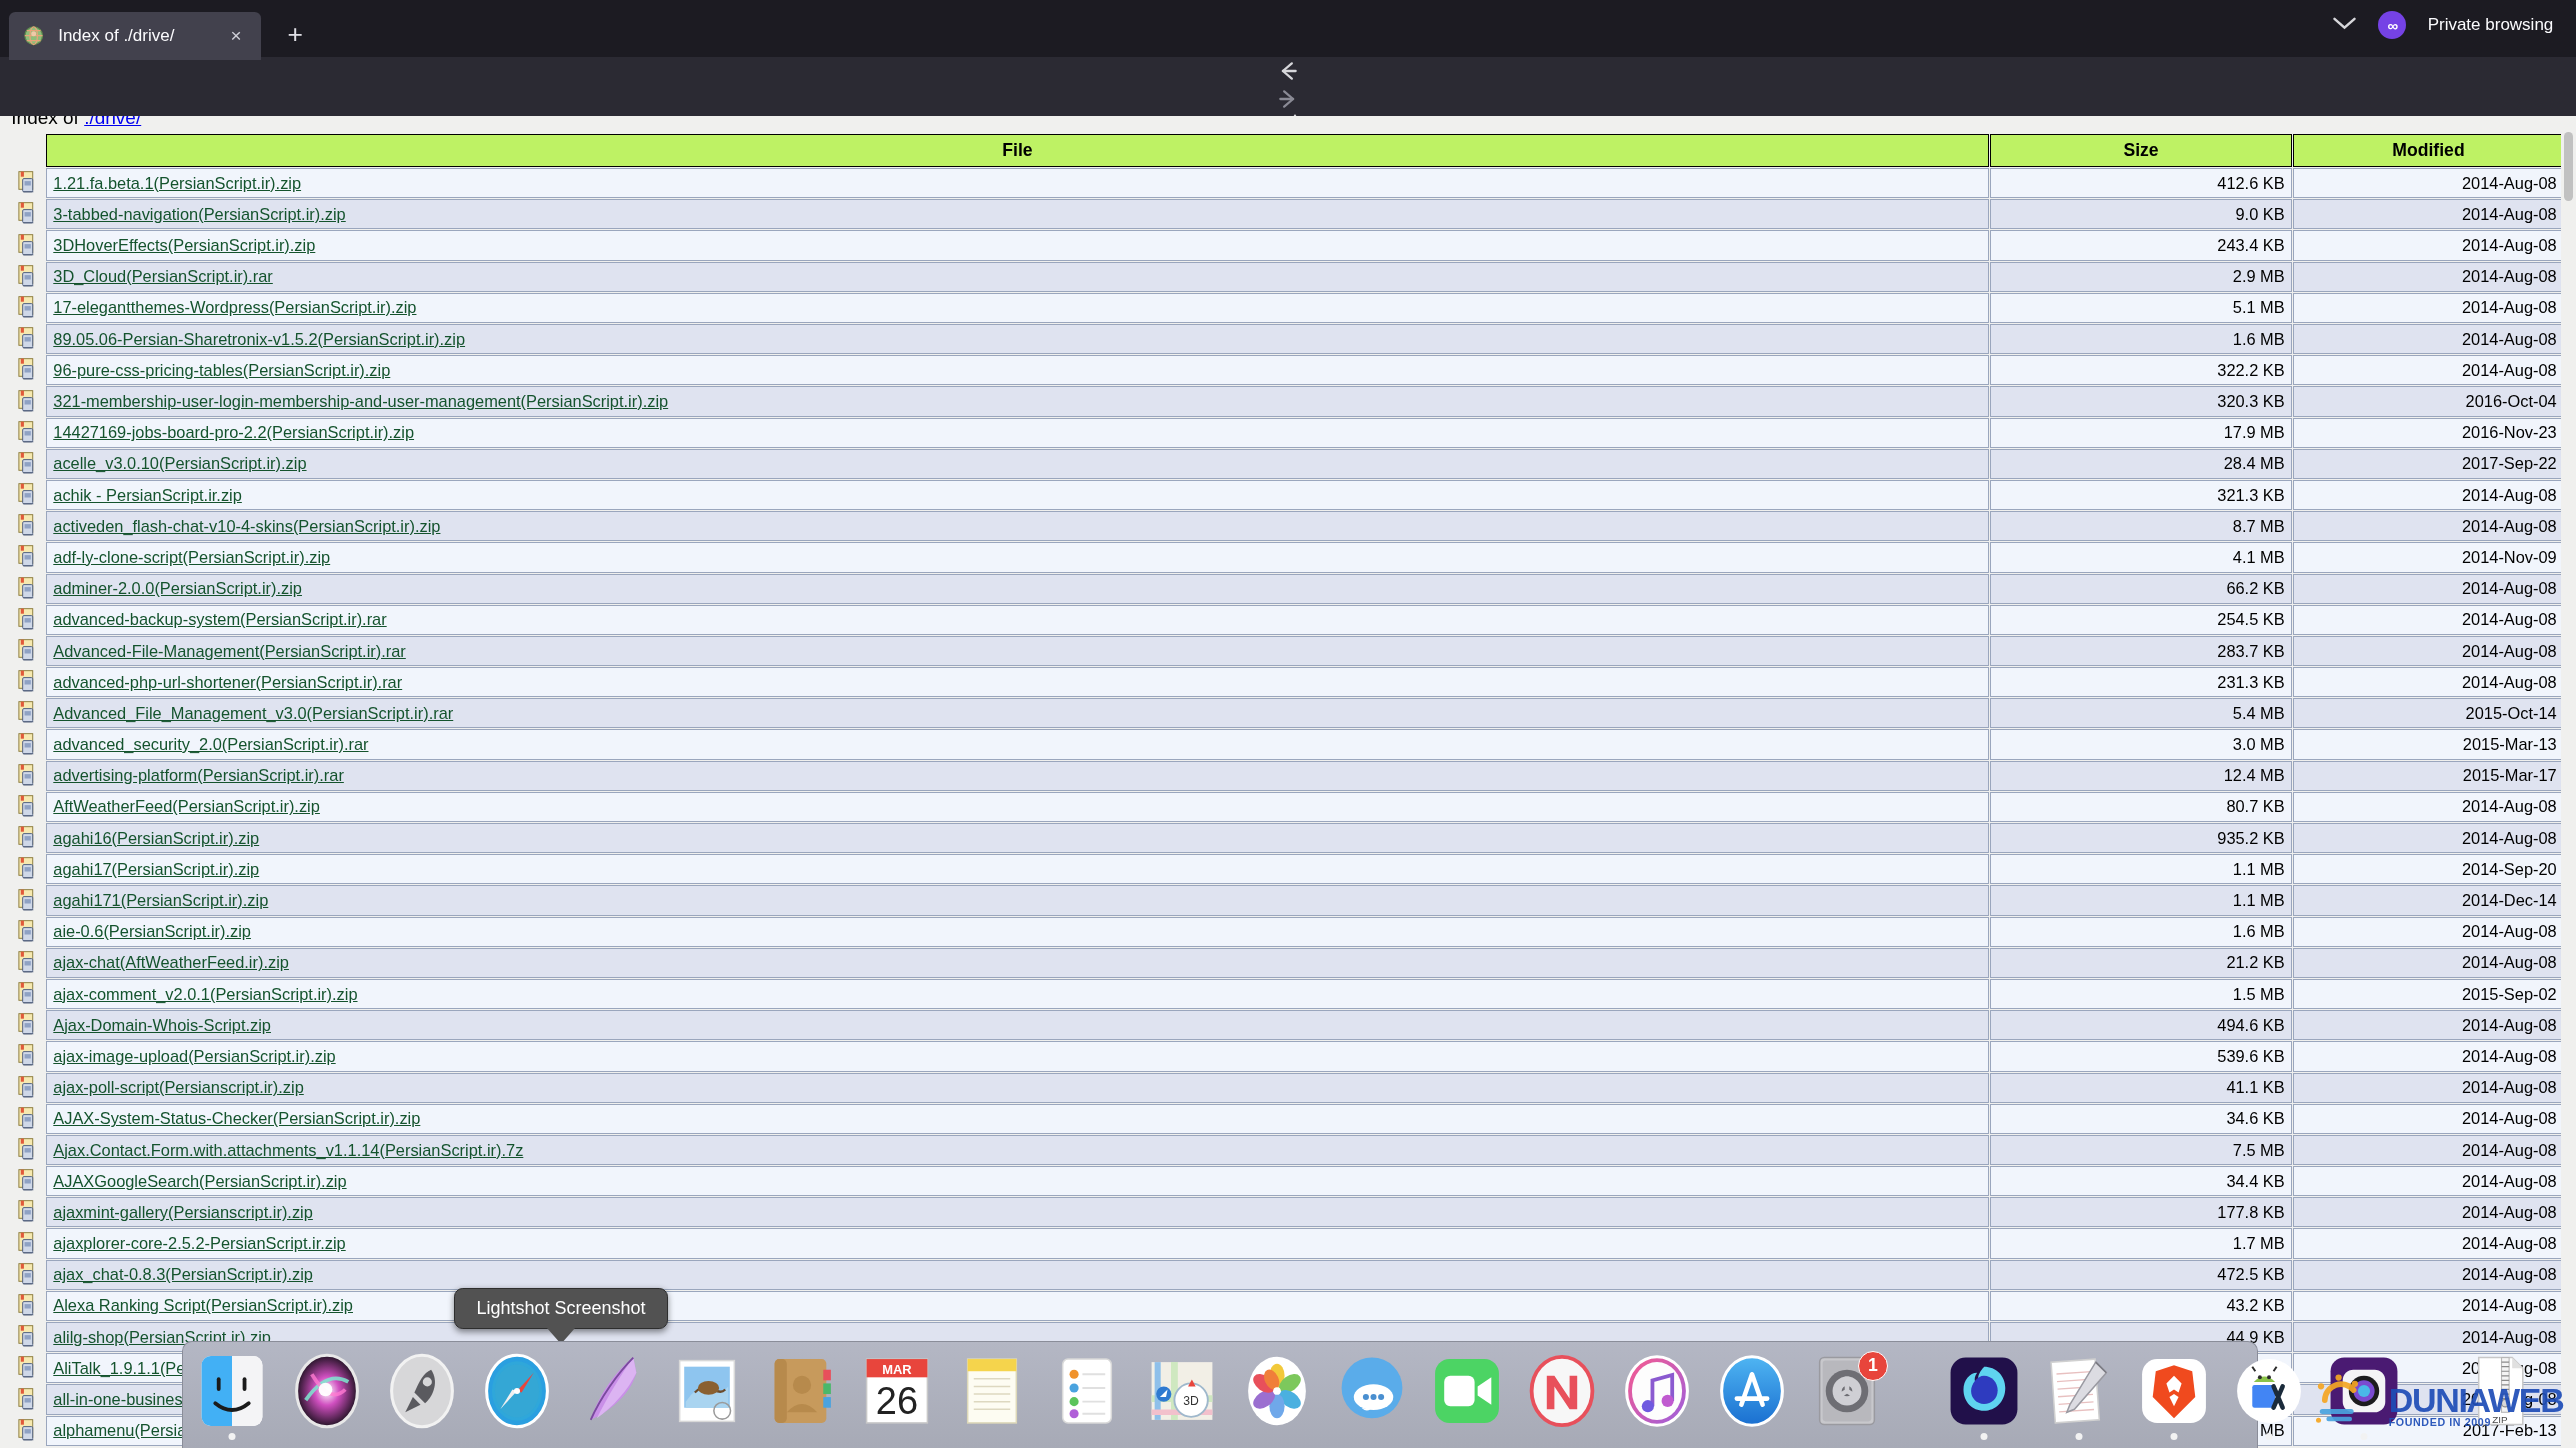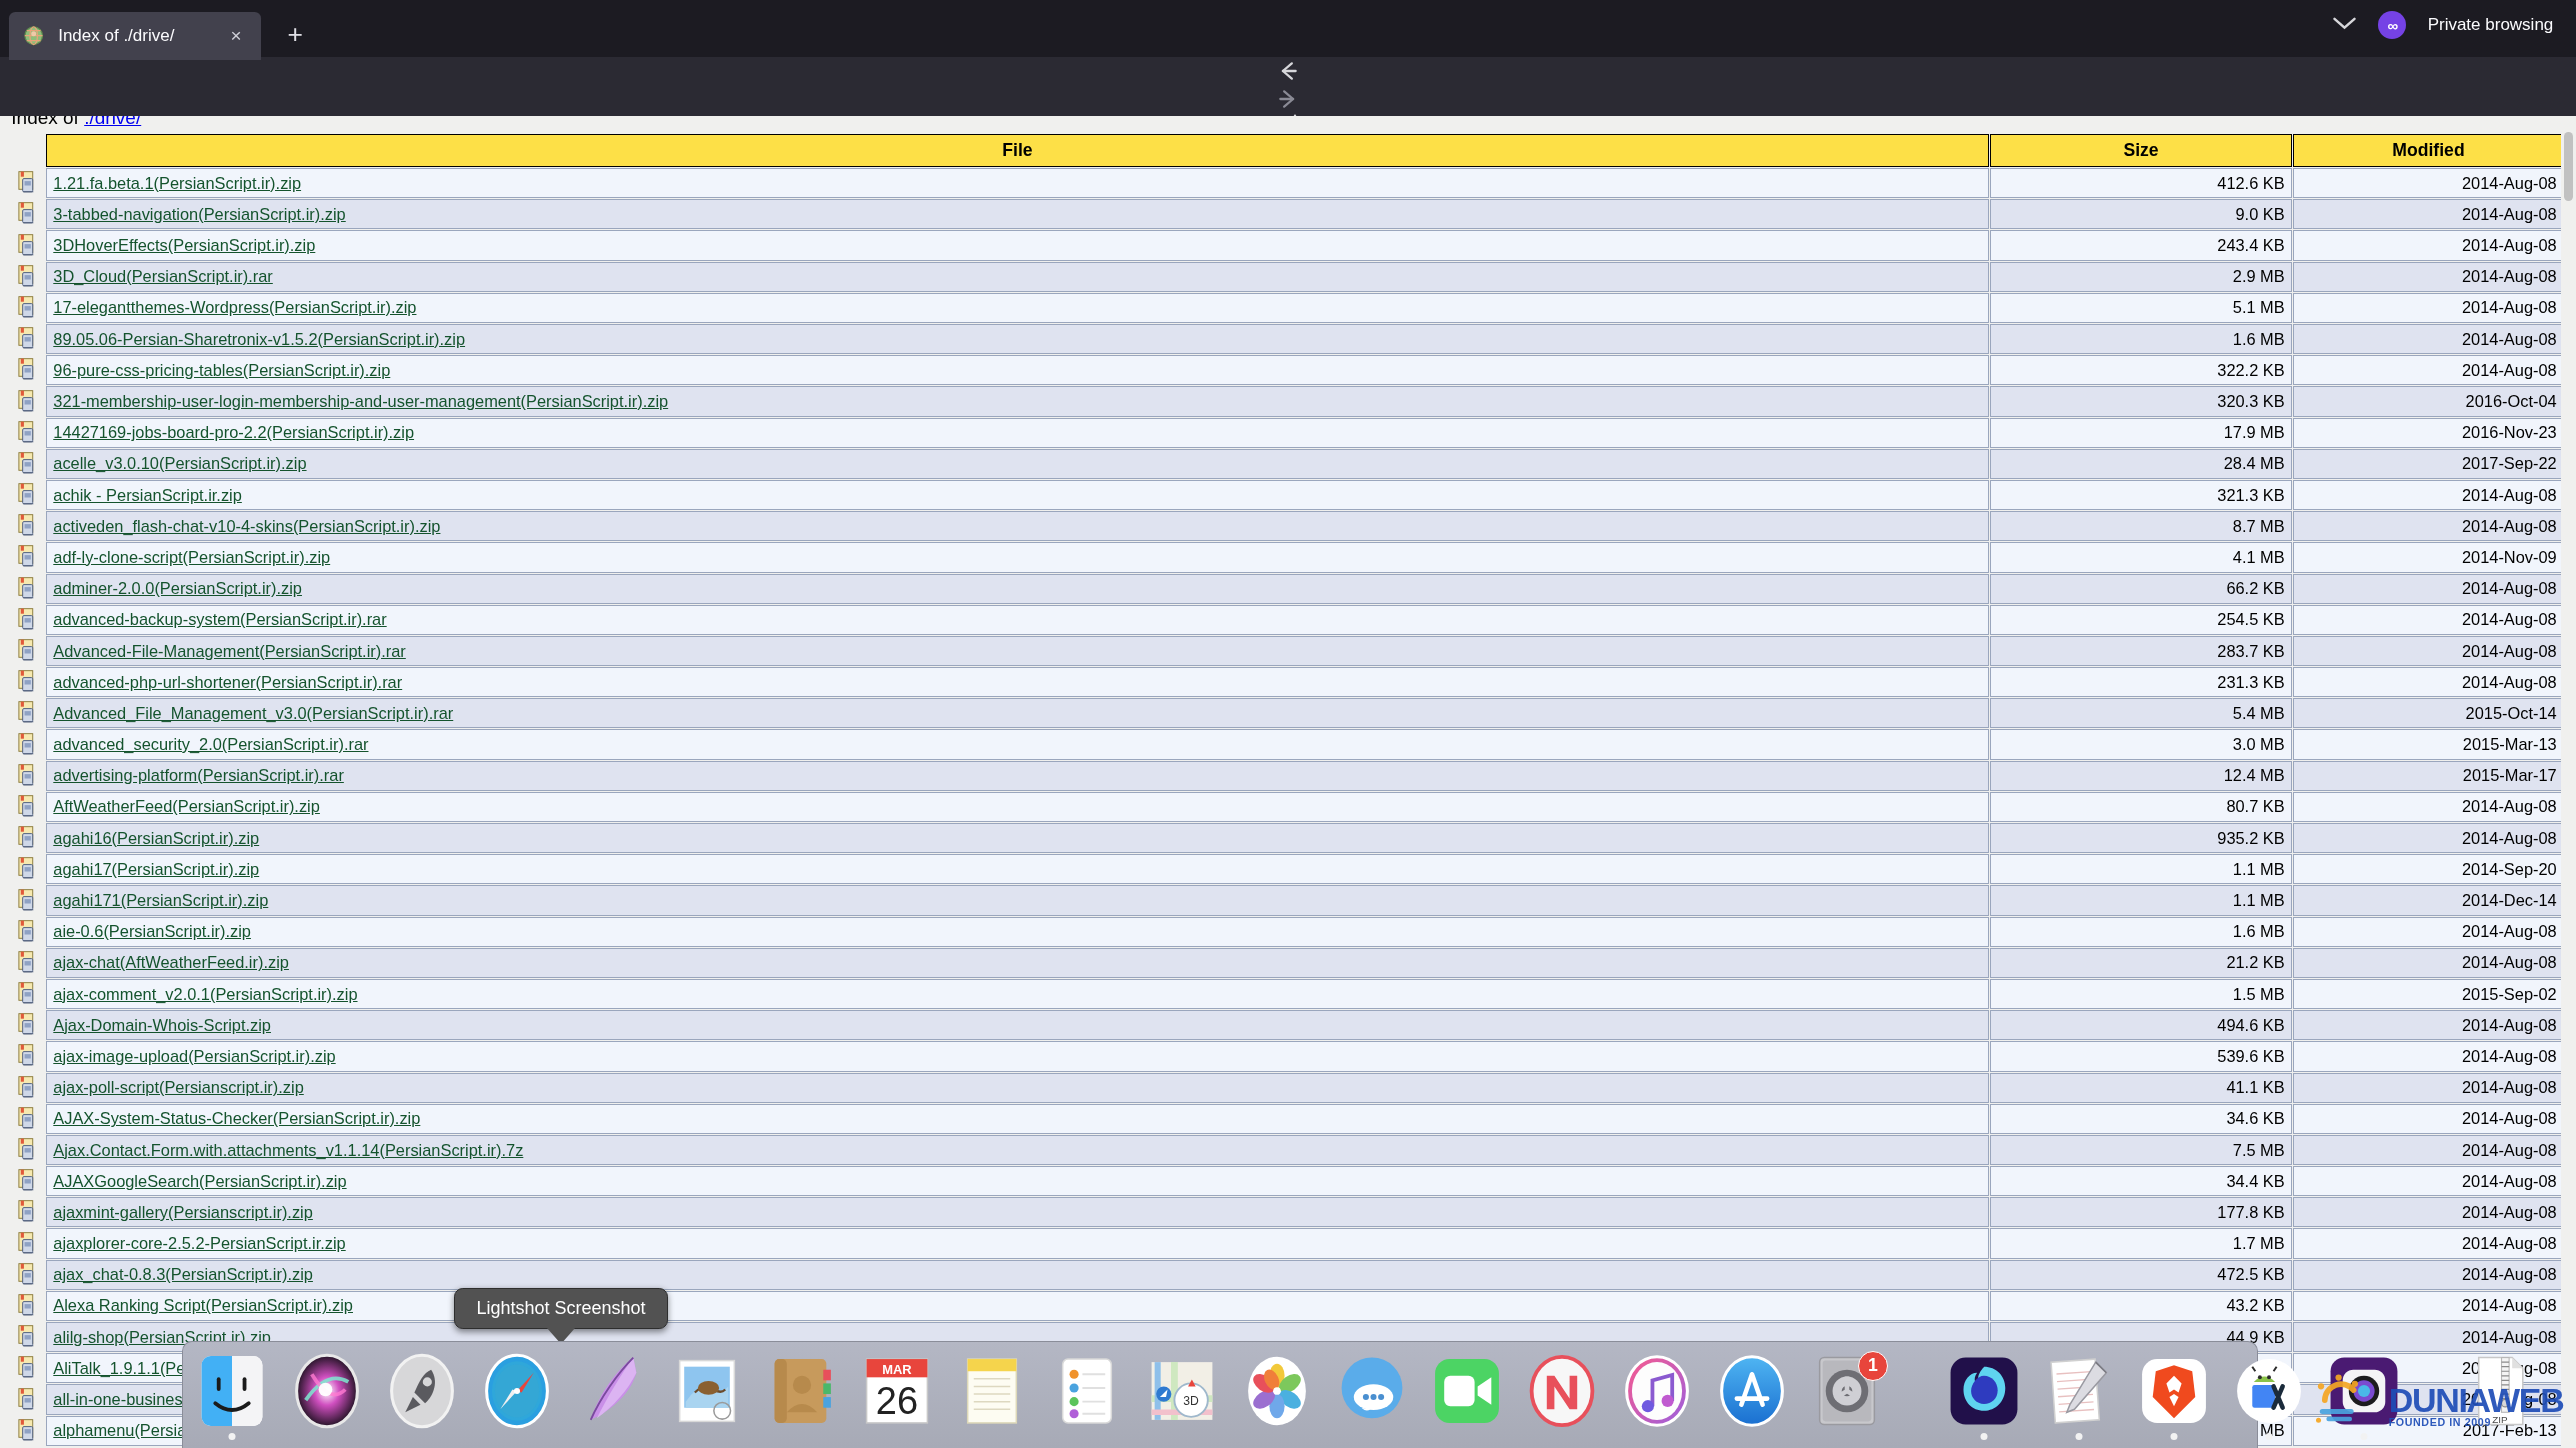--- a/index.html
+++ b/index.html
@@ -77,21 +77,21 @@
   .page-inner { position:absolute; left:0; top:-10px; width:2576px; }
   .idx-title { font-size:19px; color:#000; padding:1.3px 0 3.8px 11.3px; white-space:nowrap;}
   .idx-title .seg { color:#0000ee; text-decoration:underline;text-align:right; }
 
   table.listing {
     border-collapse:separate; border-spacing:1.9px 1.3px;
     width:2555px; margin:0 0 0 10px;
     font-size:16.4px;
   }
   table.listing th {
-    background:#fde047; border:1.9px solid #000; color:#000;
+    background:#bef264; border:1.9px solid #000; color:#000;
     font-weight:bold; font-size:17.6px; padding:5px 0; text-align:center;
   }
   table.listing th.c-icon { width:28px; border:none; background:transparent; }
   table.listing th.c-file { }
   table.listing th.c-size { width:302px; }
   table.listing th.c-mod  { width:271px; }
 
   table.listing td {
     border:1.3px solid #9aa6bd; padding:3.1px 6.3px; height:28px; vertical-align:middle;
   }

